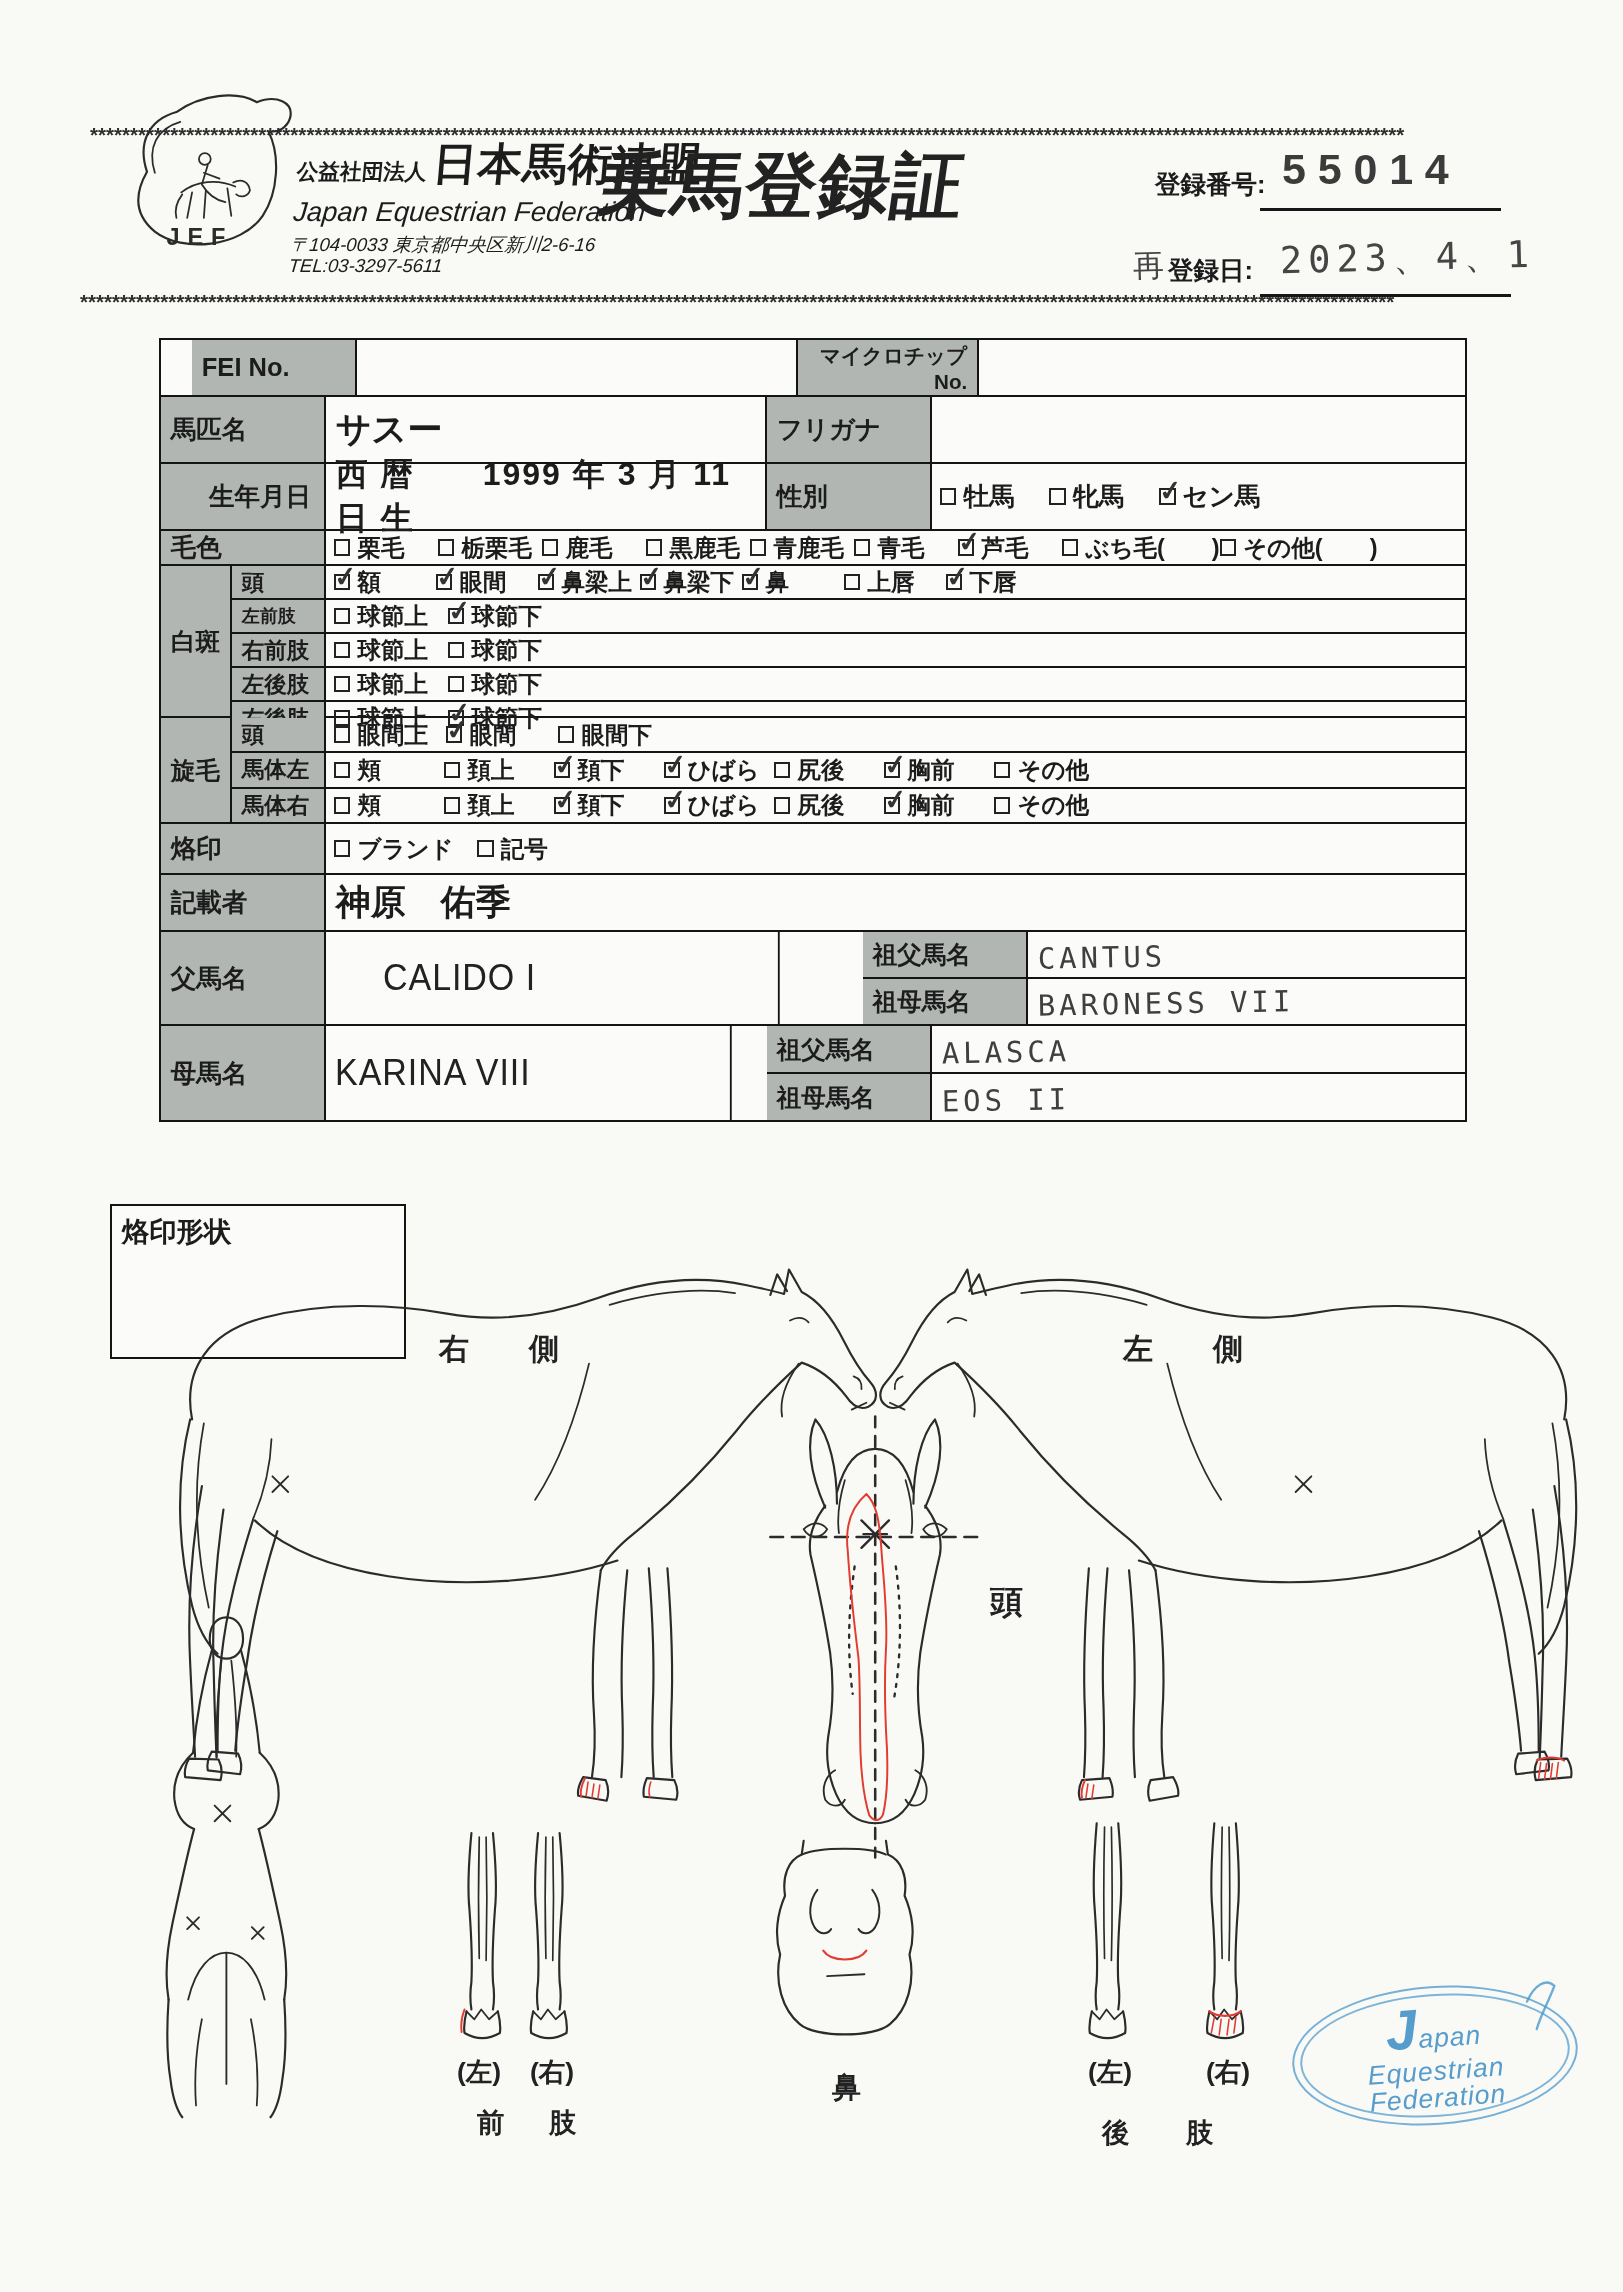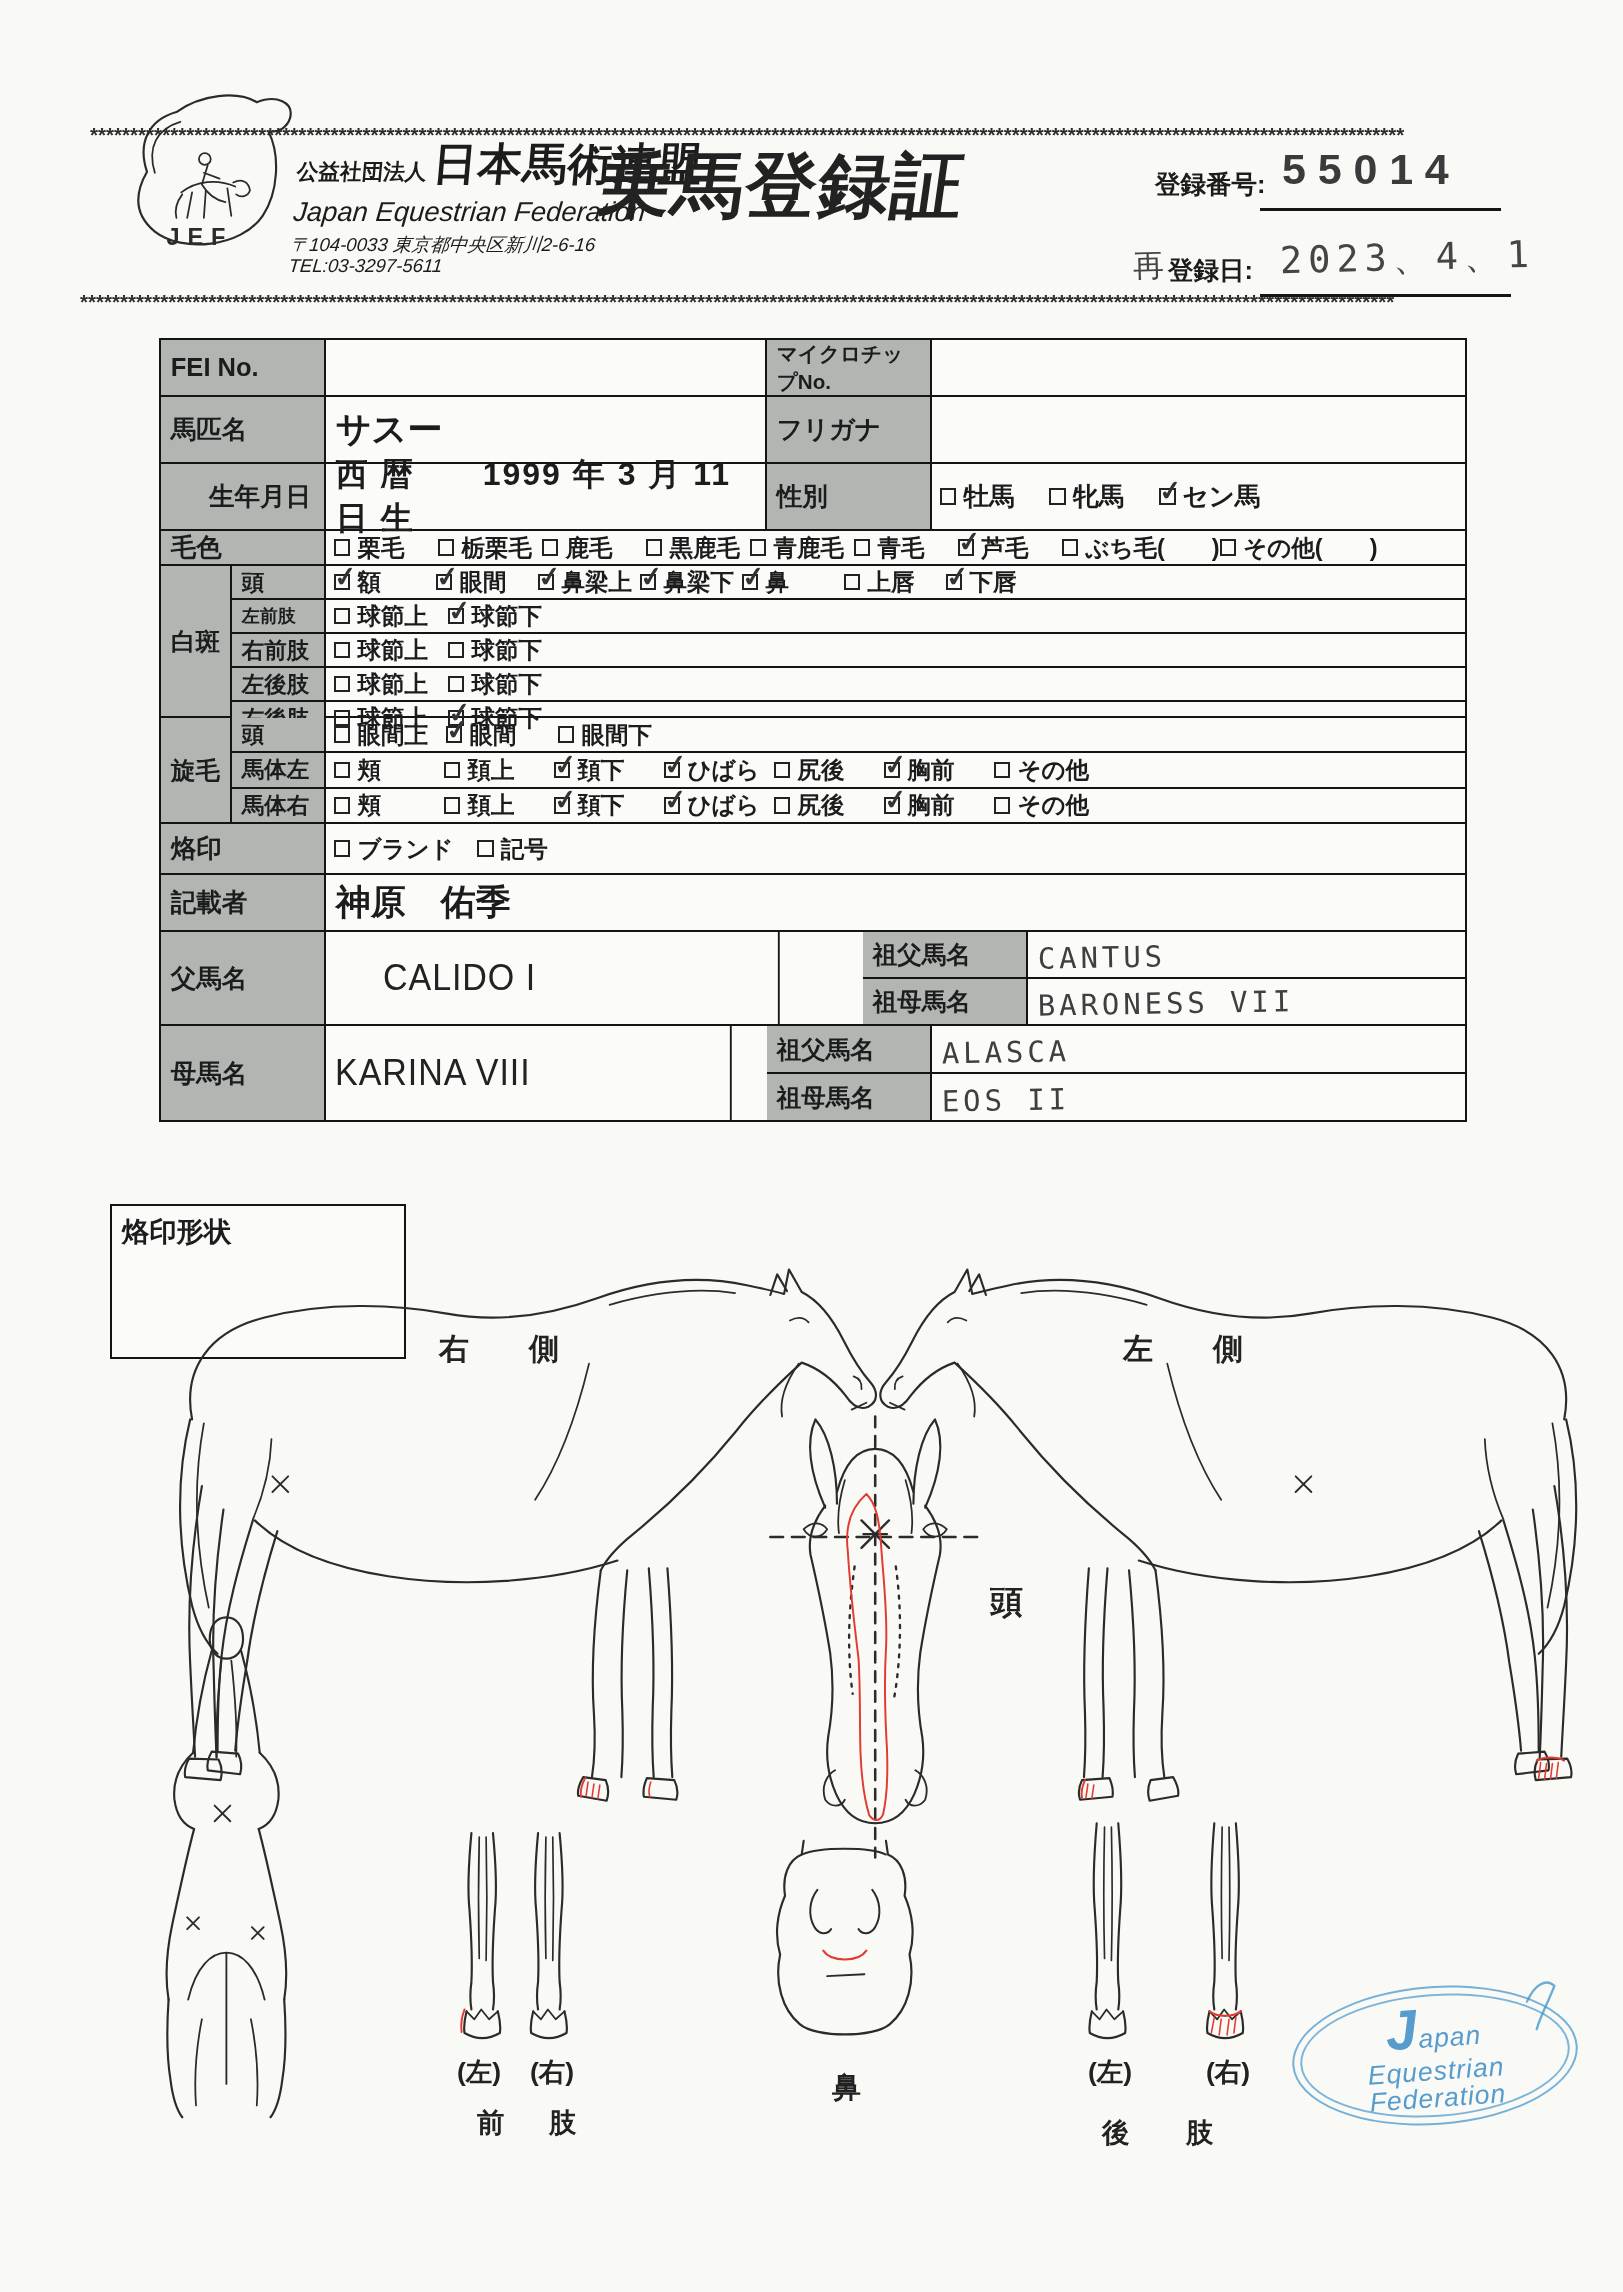--- a/index.html
+++ b/index.html
@@ -96,24 +96,24 @@
   <div class="regno-value">55014</div>
   <div class="u-line" style="left:1260px;top:208px;width:241px;"></div>
 
   <span class="regdate-prefix hand">再</span>
   <div class="regdate-label">登録日:</div>
   <div class="regdate-value hand">2023、4、1</div>
   <div class="u-line" style="left:1260px;top:294px;width:251px;"></div>
 
   <div class="tbl">
 
-    <div class="trow" style="height:57px;">
+    <div class="trow" style="height:57px;padding-left:31px;">
       <div class="cell lab" style="width:165px;">FEI No.</div>
       <div class="cell" style="width:441px;"></div>
-      <div class="cell lab" style="width:165px;font-size:20.6px;">マイクロチップNo.</div>
+      <div class="cell lab" style="width:181px;font-size:20.6px;text-align:right;">マイクロチップNo.</div>
       <div class="cell last" style="flex:1;"></div>
     </div>
 
     <div class="trow" style="height:67px;">
       <div class="cell lab" style="width:165px;">馬匹名</div>
       <div class="cell val-36" style="width:441px;">サスー</div>
       <div class="cell lab" style="width:165px;">フリガナ</div>
       <div class="cell last" style="flex:1;"></div>
     </div>
 

